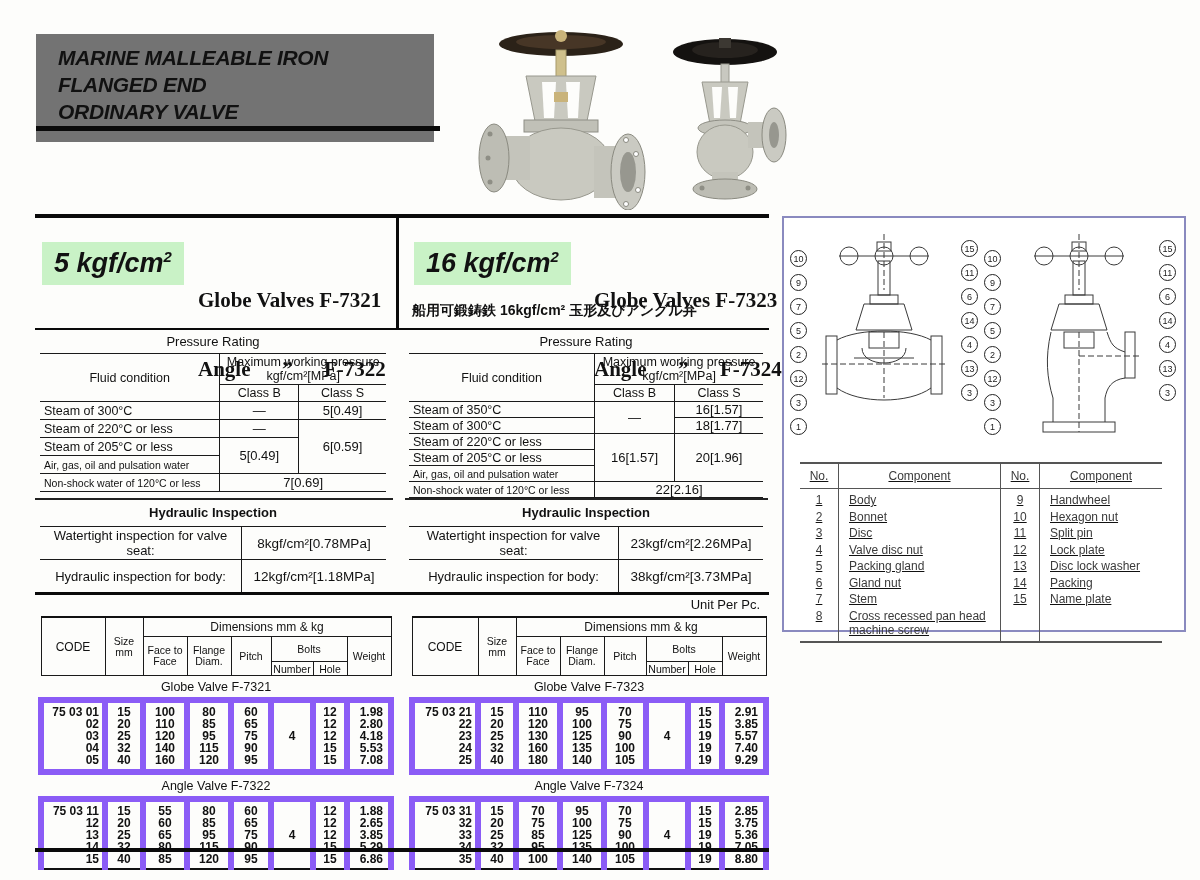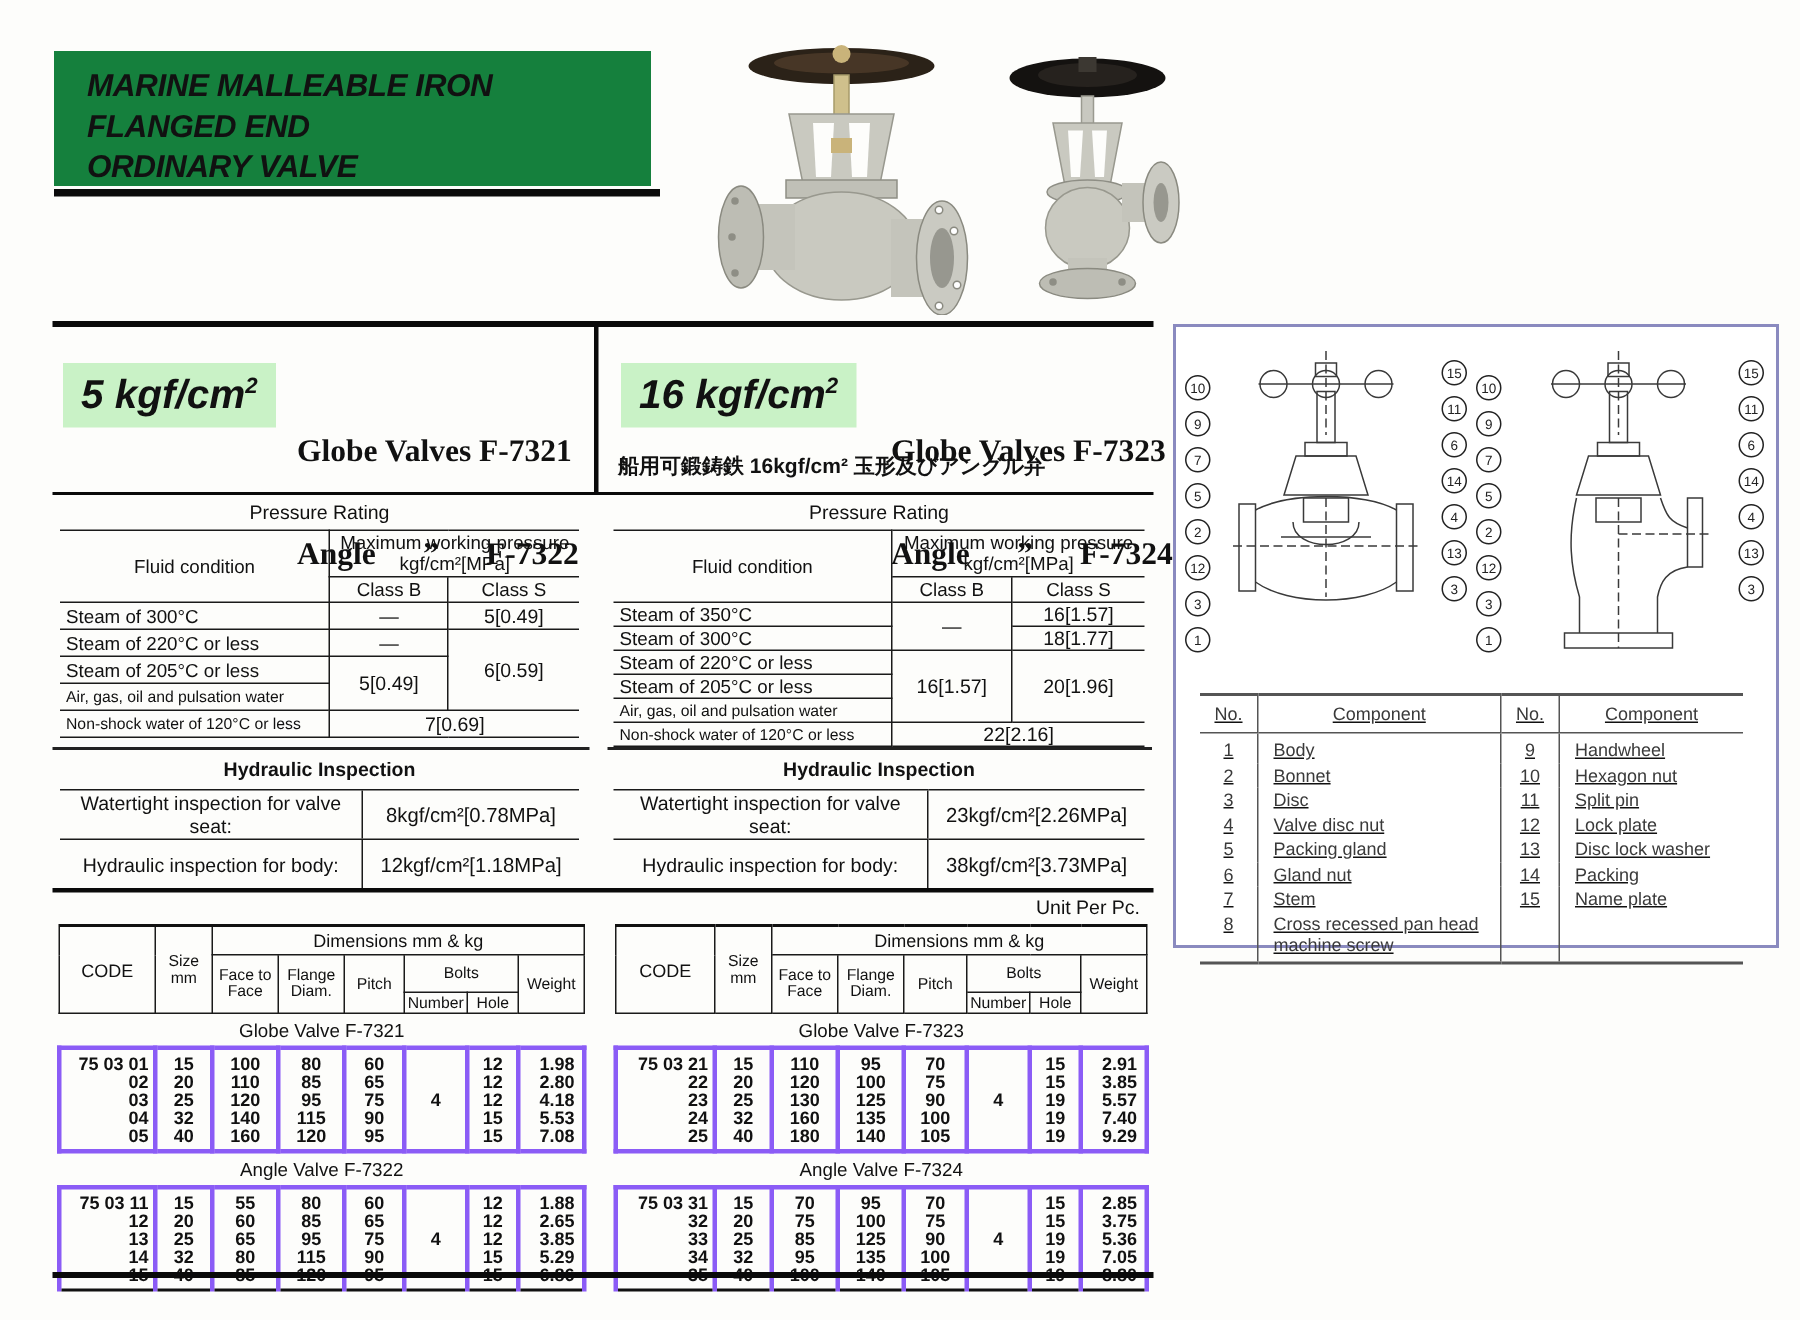--- a/index.html
+++ b/index.html
@@ -1,21 +1,21 @@
 <!DOCTYPE html>
 <html><head>
 <meta charset="utf-8">
 <style>
   html,body{margin:0;padding:0;background:#e8e8e8;}
   #page{position:relative;width:1200px;height:880px;background:#fdfdfb;overflow:hidden;
         font-family:"Liberation Sans",sans-serif;color:#111;}
   .abs{position:absolute;}
 
   
-  #title-block{left:36px;top:34px;width:398px;height:90px;background:#15803d;padding:10px 0 4px 22px;box-sizing:border-box;}
+  #title-block{left:36px;top:34px;width:398px;height:108px;background:#737373;padding:10px 0 4px 22px;box-sizing:border-box;}
   .title-line{font-style:italic;font-weight:bold;font-size:21px;line-height:27px;letter-spacing:-0.3px;}
   #title-underline{left:36px;top:126px;width:404px;height:5px;background:#0a0a0a;}
   #subtitle{left:40px;top:140px;font-style:italic;font-weight:bold;font-size:21px;}
 
   
   .rule{background:#0a0a0a;}
   #top-rule{left:35px;top:214px;width:734px;height:4px;}
   #col-divider{left:396px;top:214px;width:3px;height:116px;}
   #header-rule{left:35px;top:328px;width:734px;height:2px;}
   .hyd-rule{height:2px;background:#222;}
@@ -68,21 +68,21 @@
   
   #dims-left{left:38px;top:616px;width:350px;}
   #dims-right{left:409px;top:616px;width:354px;}
   table.dims{border-collapse:collapse;width:100%;table-layout:fixed;font-size:12px;}
   .dims th{border:1px solid #1a1a1a;font-weight:normal;padding:0;}
   .dims thead tr:first-child th{border-top:2px solid #111;}
   .dims .hh1{height:18px;font-size:12px;}
   .dims .hh2{height:24px;font-size:10.5px;line-height:11px;white-space:pre-line;}
   .dims .hh3{height:13px;font-size:10.5px;}
   .dims tr.section td{border-left:none;border-right:none;border-top:1px solid #1a1a1a;border-bottom:1px solid #1a1a1a;text-align:center;height:19px;font-size:12.5px;}
-  .dims td.dcell{border:3px solid #8b5cf6;vertical-align:middle;white-space:pre-line;font-weight:bold;font-size:12px;line-height:12px;text-align:center;padding:3px 1px;}
+  .dims td.dcell{border:6px solid #8b5cf6;vertical-align:middle;white-space:pre-line;font-weight:bold;font-size:12px;line-height:12px;text-align:center;padding:3px 1px;}
   .dims tbody tr:last-child td{border-bottom:2px solid #111;}
   .dims td.codes{text-align:right;padding-right:3px;}
   .dims td.weight{text-align:right;padding-right:5px;}
 
   
   #panel{left:782px;top:216px;width:400px;height:412px;border:2px solid #8a8abf;background:#fff;}
   .drawing{position:absolute;top:6px;height:234px;}
   #drawing-globe{left:4px;width:192px;}
   #drawing-angle{left:198px;width:196px;}
   .drawing svg{position:absolute;left:27px;top:4px;}

